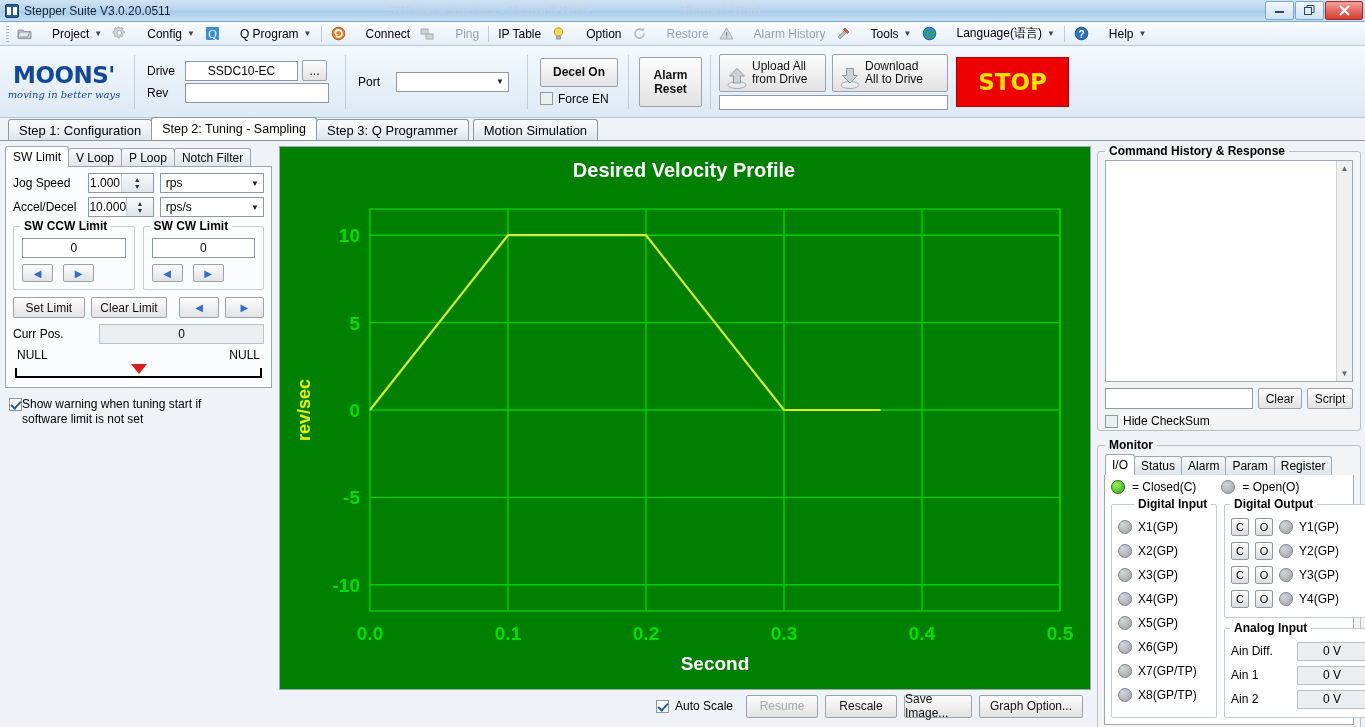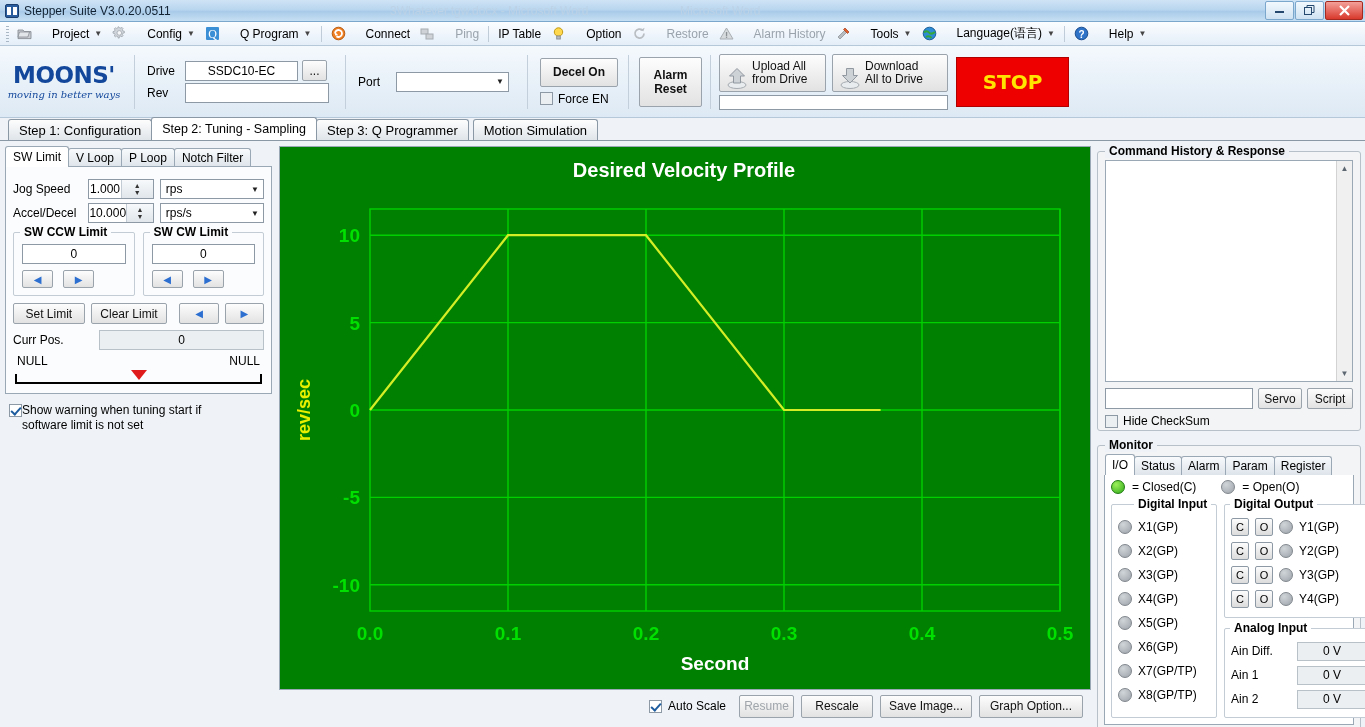--- a/index.html
+++ b/index.html
@@ -71,21 +71,21 @@
     cursor:default; color:#111;
   }
   .btn.disabled { color:#a0a6ac; }
   .cbx { width:13px;height:13px;border:1px solid #8d9aa6;background:#fff;display:inline-block;
      position:relative;flex:0 0 13px;}
   .cbx.checked:after{content:"";position:absolute;left:3px;top:0px;width:4px;height:8px;
      border:solid #1d5c9e;border-width:0 2px 2px 0;transform:rotate(42deg);}
   .cbx.gray{background:#eceff2;}
   #stop {
     width:113px;height:50px;background:#ef0000;border:1px solid #b00000;
-    color:#ffe400; font-weight:bold; font-size:20px;
+    color:#ffe400; font-weight:bold; font-size:23px;
     display:flex;align-items:center;justify-content:center;
     font-family:"DejaVu Sans", sans-serif;
   }
   
   #tabrow { height:23px; display:flex; align-items:flex-end; padding-left:8px;
      background:#eff3f7; border-bottom:1px solid #8a98a6; }
   .tab {
     height:21px; padding:0 10px; display:flex;align-items:center;
     border:1px solid #8a98a6; border-bottom:none;
     border-radius:3px 3px 0 0; margin-right:-1px;
@@ -94,21 +94,21 @@
   }
   .tab.active { background:#fff; height:23px; font-size:12.5px; z-index:3; position:relative; }
   
   #main { display:flex; height:581px; }
   #leftcol { width:276px; padding:5px 4px 0 5px; }
   .panel-tabs { display:flex; align-items:flex-end; height:21px; }
   .ptab { height:19px;padding:0 7px;display:flex;align-items:center;
      border:1px solid #9aa7b4;border-bottom:none;border-radius:3px 3px 0 0;
      background:linear-gradient(180deg,#f8fafc,#dde4ea); margin-right:-1px; font-size:12px;}
   .ptab.active { background:#fff;height:21px;z-index:3;position:relative;}
-  .ptab-body { border:1px solid #9aa7b4; background:#fbfcfd; padding:12px 7px 7px 7px;
+  .ptab-body { border:1px solid #9aa7b4; background:#fbfcfd; padding:6px 7px 7px 7px;
      margin-top:-1px; position:relative; z-index:1;}
   .spin { width:66px;height:20px;border:1px solid #8d9aa6;background:#fff;
      display:flex;align-items:center;}
   .spin span{flex:1;text-align:center;font-size:12px;}
   .spin .arrows{width:15px;height:18px;border-left:1px solid #c2cbd3;
      background:linear-gradient(180deg,#f7f9fb,#e0e6eb);
      display:flex;flex-direction:column;align-items:center;justify-content:center;}
   .spin .arrows i{font-size:7px;line-height:7px;color:#333;}
   .combo { height:20px;border:1px solid #8d9aa6;background:#fff;display:flex;align-items:center;
      padding-left:5px;font-size:12px; }
@@ -523,41 +523,41 @@
           <text x="0" y="0" transform="translate(30,263) rotate(-90)" text-anchor="middle" fill="#e8f000" font-size="18" font-weight="bold" font-family="&quot;Liberation Sans&quot;, sans-serif">rev/sec</text>
           <text x="435" y="523" text-anchor="middle" fill="#ffffff" font-size="19" font-weight="bold" font-family="&quot;Liberation Sans&quot;, sans-serif">Second</text>
           <polyline points="90,263 228,88.21739130434783 366,88.21739130434783 504,263 600.5999999999999,263" fill="none" stroke="#d4ee26" stroke-width="2.2"></polyline>
         </svg>
     </div>
     <div id="graph-ctrl">
       <div style="display:flex;align-items:center;gap:6px;margin-right:6px">
         <span class="cbx checked"></span>
         <span>Auto Scale</span>
       </div>
-      <div class="btn disabled" style="width:55px;height:23px">Resume</div>
+      <div class="btn disabled" style="width:72px;height:23px">Resume</div>
       <div class="btn" style="width:72px;height:23px">Rescale</div>
-      <div class="btn" style="width:92px;height:23px">Save Image...</div>
+      <div class="btn" style="width:68px;height:23px">Save Image...</div>
       <div class="btn" style="width:104px;height:23px">Graph Option...</div>
     </div>
   </div>
 
   <div id="rightcol">
 
     <div class="gbox2" style="height:280px;padding:8px 7px 7px;margin-top:6px">
       <div class="g2title">Command History &amp; Response</div>
       <div style="display:flex;height:222px;border:1px solid #9aa7b4;background:#fff">
         <div style="flex:1;padding:2px;font-size:11px;white-space:pre-wrap"></div>
         <div class="scrollbar">
           <div class="sb-arrow">▲</div>
           <div class="sb-arrow">▼</div>
         </div>
       </div>
       <div style="display:flex;gap:5px;margin-top:6px;align-items:center">
         <div class="txtbox" style="flex:1;height:21px"></div>
-        <div class="btn" style="width:44px;height:21px">Servo</div>
+        <div class="btn" style="width:44px;height:21px">Clear</div>
         <div class="btn" style="width:46px;height:21px">Script</div>
       </div>
       <div style="display:flex;align-items:center;gap:5px;margin-top:5px">
         <span class="cbx gray"></span>
         <span>Hide CheckSum</span>
       </div>
     </div>
 
     <div class="gbox2" style="flex:1;padding:8px 6px 4px;margin-top:14px">
       <div class="g2title">Monitor</div>

